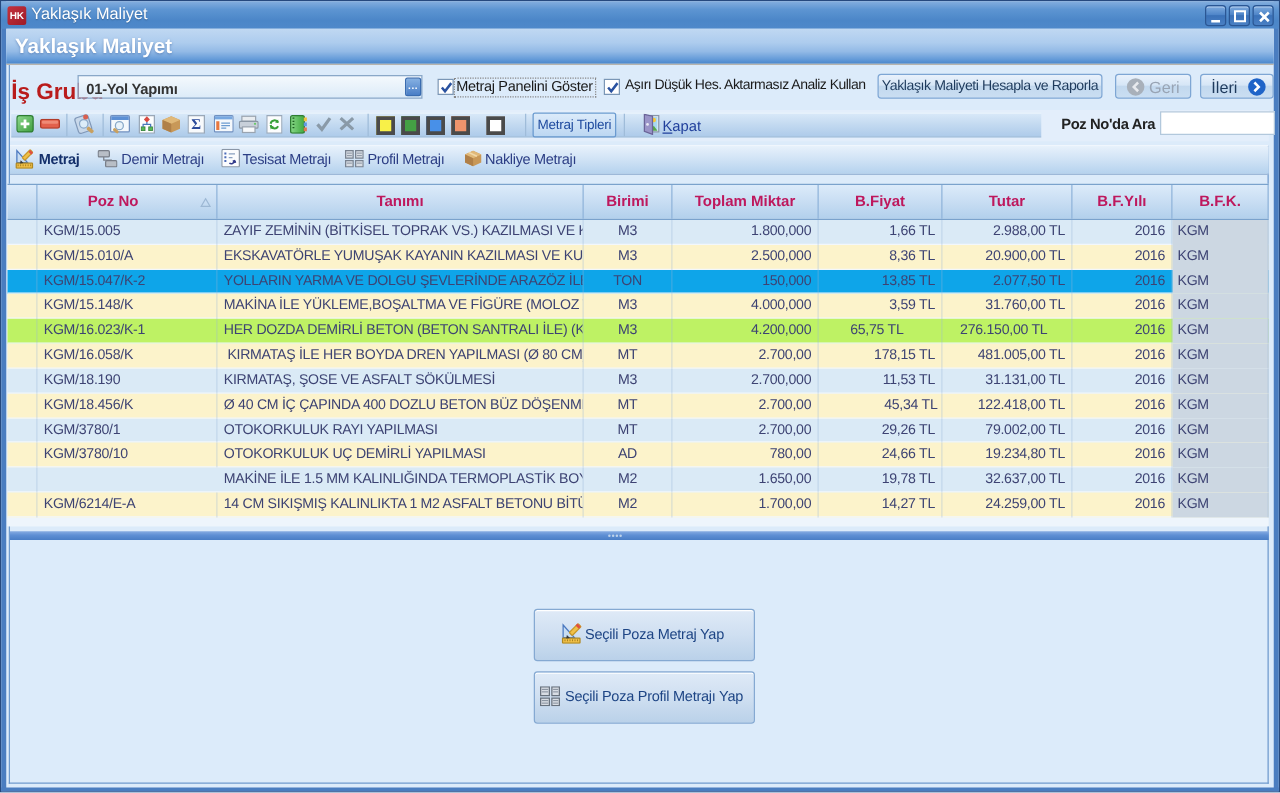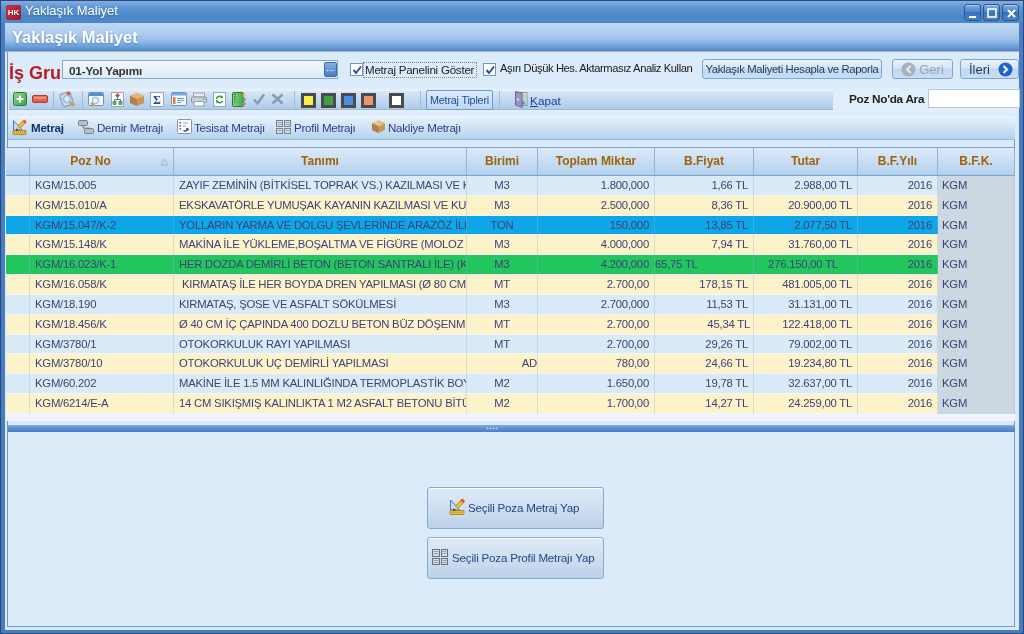--- a/index.html
+++ b/index.html
@@ -38,21 +38,21 @@
 #btnMetrajTipleri{position:absolute;left:426px;top:90px;width:67px;height:20px;background:linear-gradient(180deg,#dcebfa,#bcd7f2);border:1px solid #6a9ad0;border-radius:2px;font-size:10.8px;letter-spacing:-0.2px;color:#1e4a9e;text-align:center;line-height:18px;z-index:4;white-space:nowrap;}
 #kapatlbl{position:absolute;left:530px;top:94px;font-size:11.8px;color:#21409c;z-index:4;}
 #pozlbl{position:absolute;left:849px;top:92px;font-size:11.8px;font-weight:bold;letter-spacing:-0.3px;color:#222;}
 #pozinput{position:absolute;left:928px;top:89px;width:92px;height:19px;background:#fff;border:1px solid #b2c8dc;}
 
 #tabrow{position:absolute;left:8px;top:116px;width:1007px;height:24px;background:linear-gradient(180deg,#e7f1fb 0%,#cfe2f5 50%,#b5d2ee 100%);border-top:1px solid #f0f6fd;border-bottom:1px solid #9db8d8;}
 .tablbl{position:absolute;top:121px;font-size:11.6px;letter-spacing:-0.25px;color:#2c3e85;z-index:4;}
 
 #grid{position:absolute;left:6px;top:147px;width:1009px;height:274px;background:#f0f6fd;border-top:1px solid #7aa2cc;}
 #ghead{position:absolute;left:6px;top:148px;width:1009px;height:28px;background:linear-gradient(180deg,#dcebfa 0%,#c6dcf2 55%,#b2d0ec 100%);border-bottom:1px solid #7aa2cc;}
-.hcell{position:absolute;top:148px;height:27px;font-size:12px;font-weight:bold;color:#a16207;text-align:center;line-height:27px;border-right:1px solid #90b4da;overflow:hidden;}
+.hcell{position:absolute;top:148px;height:27px;font-size:12px;font-weight:bold;color:#be185d;text-align:center;line-height:27px;border-right:1px solid #90b4da;overflow:hidden;}
 .row{position:absolute;left:6px;width:1009px;height:19.83px;}
 .cell{position:absolute;top:0;height:19.83px;font-size:11.3px;letter-spacing:-0.22px;color:#3d4373;line-height:19.8px;white-space:nowrap;overflow:hidden;border-right:1px solid rgba(150,180,215,.35);}
 .bfk{background:#ccd7e2;}
 #gridbot{position:absolute;left:6px;top:414px;width:1009px;height:7px;background:#eef5fc;}
 
 #splitter{position:absolute;left:8px;top:425px;width:1007px;height:7px;background:linear-gradient(180deg,#86ace2 0%,#5e8fd4 45%,#4a7ec6 100%);}
 #dots{position:absolute;left:486px;top:427px;width:12px;height:3px;}
 
 .bigbtn{position:absolute;left:427px;width:177px;height:42px;border:1px solid #85a9d2;border-radius:3px;background:linear-gradient(180deg,#dfeaf7 0%,#cfdff1 50%,#bad1e9 100%);box-shadow:inset 0 1px 0 #fff;}
 .bigbtn span{font-size:11.6px;letter-spacing:-0.2px;color:#1e4585;white-space:nowrap;}
@@ -330,32 +330,32 @@
       <div class="cell" style="left:748px;width:104px;text-align:right;padding-right:5px;">2.077,50 TL</div>
       <div class="cell" style="left:852px;width:80px;text-align:right;padding-right:5px;">2016</div>
       <div class="cell bfk" style="left:932px;width:77px;padding-left:4px;">KGM</div>
     </div>
 <div class="row" style="top:235.49px;background:#fcf3cb;border-bottom:1px solid #f2f7fc;">
       <div class="cell" style="left:0;width:24px;"></div>
       <div class="cell" style="left:24px;width:144px;padding-left:5px;">KGM/15.148/K</div>
       <div class="cell" style="left:168px;width:293px;padding-left:5px;">MAKİNA İLE YÜKLEME,BOŞALTMA VE FİGÜRE (MOLOZ TAŞI)</div>
       <div class="cell" style="left:461px;width:71px;text-align:center;">M3</div>
       <div class="cell" style="left:532px;width:117px;text-align:right;padding-right:5px;">4.000,000</div>
-      <div class="cell" style="left:649px;width:99px;text-align:right;padding-right:5px;">7,94 TL</div>
+      <div class="cell" style="left:649px;width:99px;text-align:right;padding-right:5px;">3,59 TL</div>
       <div class="cell" style="left:748px;width:104px;text-align:right;padding-right:5px;">31.760,00 TL</div>
       <div class="cell" style="left:852px;width:80px;text-align:right;padding-right:5px;">2016</div>
       <div class="cell bfk" style="left:932px;width:77px;padding-left:4px;">KGM</div>
     </div>
-<div class="row" style="top:255.32px;background:#22c55e;border-bottom:1px solid #f2f7fc;">
+<div class="row" style="top:255.32px;background:#bef264;border-bottom:1px solid #f2f7fc;">
       <div class="cell" style="left:0;width:24px;"></div>
       <div class="cell" style="left:24px;width:144px;padding-left:5px;">KGM/16.023/K-1</div>
       <div class="cell" style="left:168px;width:293px;padding-left:5px;">HER DOZDA DEMİRLİ BETON (BETON SANTRALI İLE) (KIRMATAŞ</div>
       <div class="cell" style="left:461px;width:71px;text-align:center;">M3</div>
       <div class="cell" style="left:532px;width:117px;text-align:right;padding-right:5px;">4.200,000</div>
-      <div class="cell" style="left:649px;width:99px;text-align:left;padding-right:5px;">65,75 TL</div>
+      <div class="cell" style="left:649px;width:99px;text-align:center;padding-right:5px;">65,75 TL</div>
       <div class="cell" style="left:748px;width:104px;text-align:center;padding-right:5px;">276.150,00 TL</div>
       <div class="cell" style="left:852px;width:80px;text-align:right;padding-right:5px;">2016</div>
       <div class="cell bfk" style="left:932px;width:77px;padding-left:4px;">KGM</div>
     </div>
 <div class="row" style="top:275.15px;background:#fcf3cb;border-bottom:1px solid #f2f7fc;">
       <div class="cell" style="left:0;width:24px;"></div>
       <div class="cell" style="left:24px;width:144px;padding-left:5px;">KGM/16.058/K</div>
       <div class="cell" style="left:168px;width:293px;padding-left:5px;">&nbsp;KIRMATAŞ İLE HER BOYDA DREN YAPILMASI (Ø 80 CM)</div>
       <div class="cell" style="left:461px;width:71px;text-align:center;">MT</div>
       <div class="cell" style="left:532px;width:117px;text-align:right;padding-right:5px;">2.700,00</div>
@@ -394,30 +394,29 @@
       <div class="cell" style="left:532px;width:117px;text-align:right;padding-right:5px;">2.700,00</div>
       <div class="cell" style="left:649px;width:99px;text-align:right;padding-right:5px;">29,26 TL</div>
       <div class="cell" style="left:748px;width:104px;text-align:right;padding-right:5px;">79.002,00 TL</div>
       <div class="cell" style="left:852px;width:80px;text-align:right;padding-right:5px;">2016</div>
       <div class="cell bfk" style="left:932px;width:77px;padding-left:4px;">KGM</div>
     </div>
 <div class="row" style="top:354.47px;background:#fcf3cb;border-bottom:1px solid #f2f7fc;">
       <div class="cell" style="left:0;width:24px;"></div>
       <div class="cell" style="left:24px;width:144px;padding-left:5px;">KGM/3780/10</div>
       <div class="cell" style="left:168px;width:293px;padding-left:5px;">OTOKORKULUK UÇ DEMİRLİ YAPILMASI</div>
-      <div class="cell" style="left:461px;width:71px;text-align:right;">AD</div>
+      <div class="cell" style="left:461px;width:71px;text-align:center;">AD</div>
       <div class="cell" style="left:532px;width:117px;text-align:right;padding-right:5px;">780,00</div>
       <div class="cell" style="left:649px;width:99px;text-align:right;padding-right:5px;">24,66 TL</div>
       <div class="cell" style="left:748px;width:104px;text-align:right;padding-right:5px;">19.234,80 TL</div>
       <div class="cell" style="left:852px;width:80px;text-align:right;padding-right:5px;">2016</div>
       <div class="cell bfk" style="left:932px;width:77px;padding-left:4px;">KGM</div>
     </div>
 <div class="row" style="top:374.30px;background:#daeaf6;border-bottom:1px solid #f2f7fc;">
       <div class="cell" style="left:0;width:24px;"></div>
-      <div class="cell" style="left:24px;width:144px;padding-left:5px;">KGM/60.202</div>
       <div class="cell" style="left:168px;width:293px;padding-left:5px;">MAKİNE İLE 1.5 MM KALINLIĞINDA TERMOPLASTİK BOYA</div>
       <div class="cell" style="left:461px;width:71px;text-align:center;">M2</div>
       <div class="cell" style="left:532px;width:117px;text-align:right;padding-right:5px;">1.650,00</div>
       <div class="cell" style="left:649px;width:99px;text-align:right;padding-right:5px;">19,78 TL</div>
       <div class="cell" style="left:748px;width:104px;text-align:right;padding-right:5px;">32.637,00 TL</div>
       <div class="cell" style="left:852px;width:80px;text-align:right;padding-right:5px;">2016</div>
       <div class="cell bfk" style="left:932px;width:77px;padding-left:4px;">KGM</div>
     </div>
 <div class="row" style="top:394.13px;background:#fcf3cb;border-bottom:1px solid #f2f7fc;">
       <div class="cell" style="left:0;width:24px;"></div>

